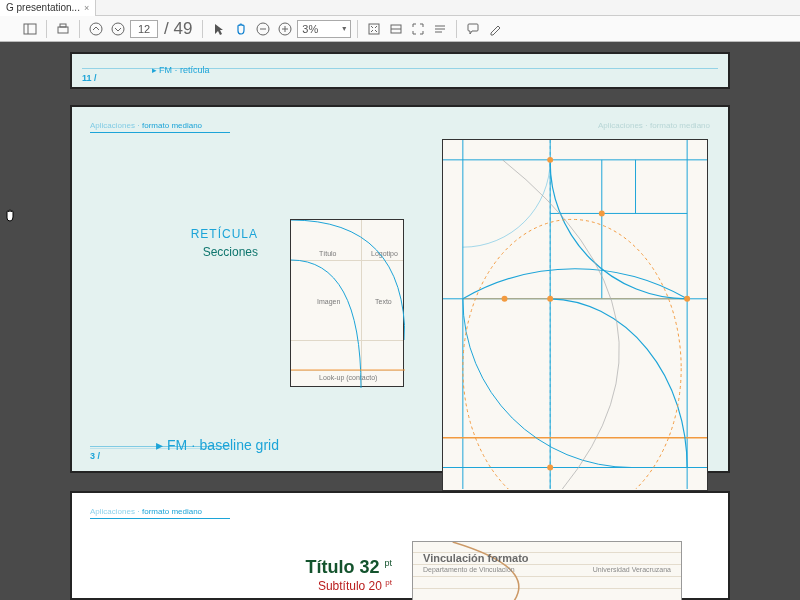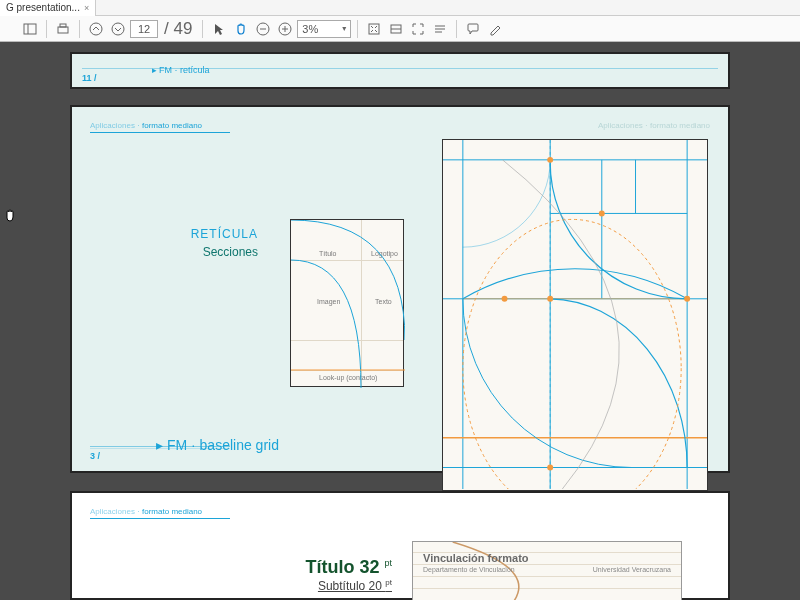--- a/index.html
+++ b/index.html
@@ -145,21 +145,21 @@
     position: relative;
   }
   .page-next .crumb {
     position:absolute; top:14px; left:18px; font-size:8px; color:#1ca4d8;
     border-bottom: 1px solid #1ca4d8; padding-bottom: 2px; width: 140px;
   }
   .page-next .crumb .light { opacity:.5; }
   .page-next .titles { position:absolute; left: 180px; top: 64px; text-align:right; width:140px; }
   .page-next .titles .tmain { font-size: 18px; font-weight: bold; color:#14532d; }
   .page-next .titles .tmain sup { font-size:9px; font-weight:normal; }
-  .page-next .titles .tsub { font-size: 12px; color:#404040;text-decoration:underline; }
+  .page-next .titles .tsub { font-size: 12px; color:#b91c1c; }
   .page-next .titles .tsub sup { font-size:8px; }
   .page-next .sample {
     position:absolute; left: 340px; top: 48px; width: 270px; height: 72px;
     border: 1px solid #999; background:#faf8f3;
   }
   .page-next .sample .hl { position:absolute; top:10px; left:10px; font-size:11px; color:#6a6a6a; font-weight:bold;}
   .page-next .sample .sub { position:absolute; top:24px; left:10px; font-size:7px; color:#8a8a8a;}
   .page-next .sample .org { position:absolute; top:24px; right:10px; font-size:7px; color:#8a8a8a;}
   .page-next .sample .bline { position:absolute; left:0; right:0; height:1px; background:#e4dccd; }
   .page-next .sample .curve { position:absolute; inset:0; }

